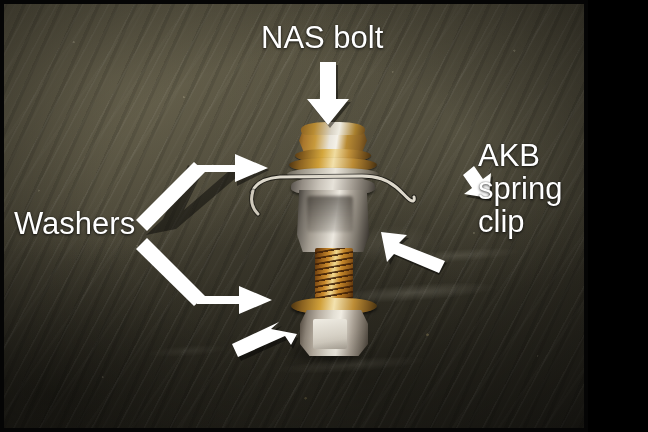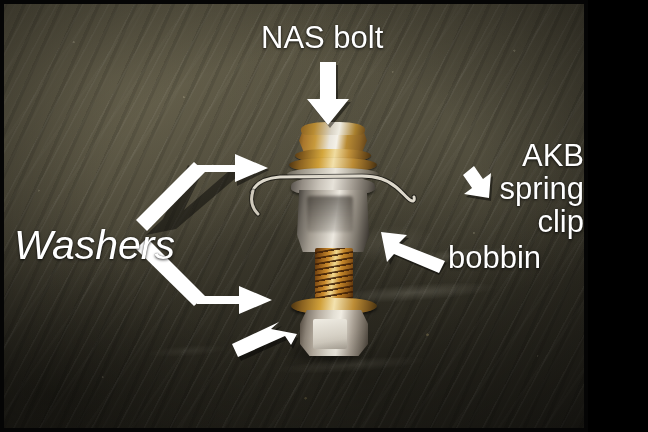--- a/index.html
+++ b/index.html
@@ -14,21 +14,20 @@
 
   
   #photo {
     position: relative;
     width: 588px;
     height: 432px;
     overflow: hidden;
     background: #404040;
     box-sizing: border-box;
     border: 4px solid #050505;
-    text-align: right;
   }
 
   
   .backdrop {
     position: absolute;
     inset: 0;
     background-color: #4b4738;
     background-image:
       
       repeating-linear-gradient(118deg,
@@ -256,21 +255,21 @@
     position: absolute;
     color: #ffffff;
     font-family: "Liberation Sans", sans-serif;
     font-weight: 400;
     line-height: 1.06;
     white-space: pre-line;
     text-shadow: 0 1px 3px rgba(0,0,0,.75), 0 0 1px rgba(0,0,0,.6);
   }
   #label-nas-bolt   { left: 257px; top: 18px;  font-size: 31px; }
   #label-akb        { left: 474px; top: 136px; font-size: 31px; }
-  #label-washers    { left: 10px;  top: 220px; font-size: 41px; font-style: italic; }
+  #label-washers    { left: 10px;  top: 204px; font-size: 31px; }
   #label-bobbin     { left: 444px; top: 238px; font-size: 31px; }
   #label-jet-nut    { left: 110px; top: 344px; font-size: 31px; }
 
   #arrow-layer {
     position: absolute;
     left: 0; top: 0;
     width: 648px; height: 432px;
   }
   .arrow { fill: #ffffff; stroke: none; }
   .arrow-shadow { fill: rgba(0,0,0,.45); }
@@ -347,17 +346,16 @@
   </svg>
 
   <div id="annotations">
     <div class="label" id="label-nas-bolt">NAS bolt</div>
 
     <div class="label" id="label-akb">AKB spring
 clip</div>
 
     <div class="label" id="label-washers">Washers</div>
 
-    <div class="label" id="label-bobbin">bobbin</div>
 
   </div>
 
 </div>
 
 </body></html>

